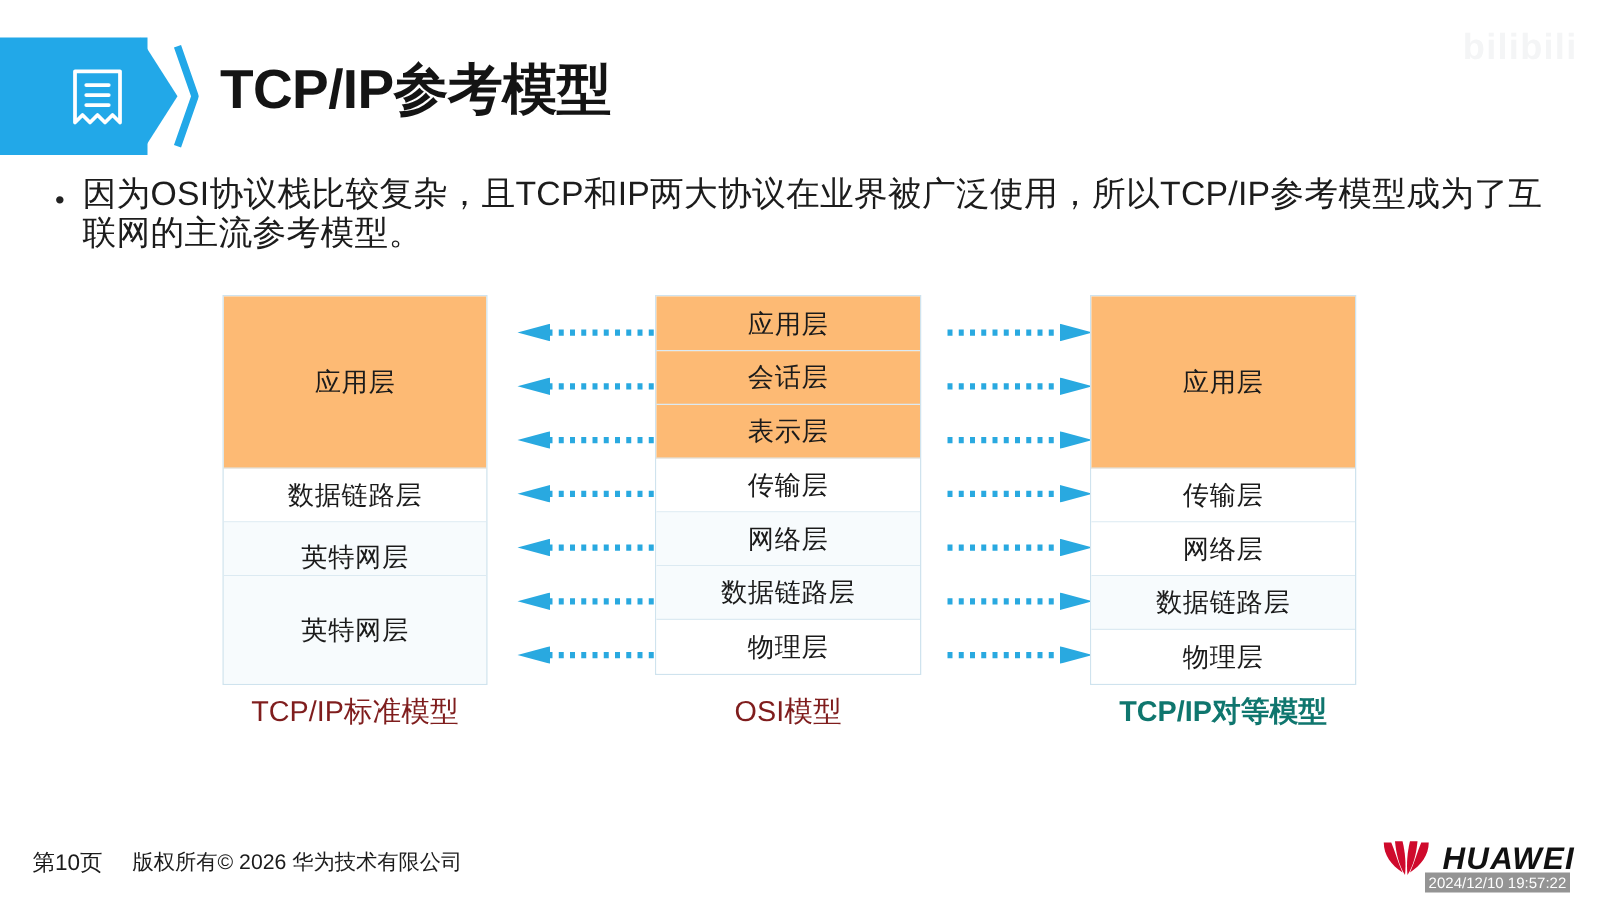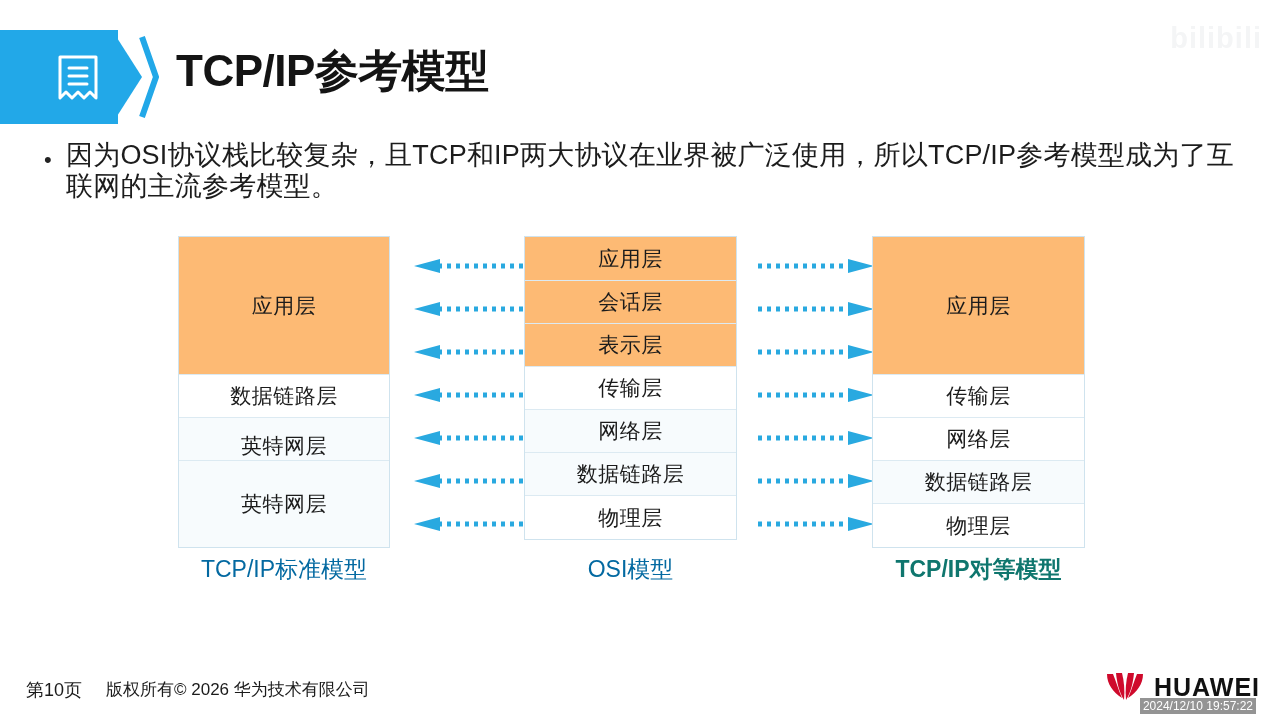--- a/index.html
+++ b/index.html
@@ -86,21 +86,21 @@
     background: #ffffff;
     letter-spacing: 0.5px;
   }
   .layer:last-child { border-bottom: none; }
   .layer.tint { background: #fdba74; }
   .layer.tint3 { background: #f7fbfd; }
 
   .col-label {
     position: absolute; left: 0; width: 100%;
     top: 318px;
-    text-align: center; font-size: 23px; color: #0369a1;
+    text-align: center; font-size: 23px; color: #7f1d1d;
   }
   .col-label.accent { color: #0f766e; font-weight: bold; }
 
   
   .arrows { position: absolute; top: 0; width: 120px; height: 312px; }
   .arrows-left  { left: 412px; }
   .arrows-right { left: 756px; }
   .arrow-row { position: absolute; left: 0; width: 120px; height: 14px; }
 
   
@@ -111,21 +111,21 @@
   }
   .copyright {
     position: absolute; left: 106px; top: 18px;
     font-size: 17px; color: #1b1b1b;
   }
   .hw-logo {
     position: absolute; right: 20px; top: 12px;
     display: flex; align-items: center; gap: 8px;
   }
   .hw-mark { width: 42px; height: 30px; }
-  .hw-text { font-size: 25px; font-weight: bold; color: #111; letter-spacing: 1px; }
+  .hw-text { font-size: 25px; font-weight: bold; color: #111; letter-spacing: 1px; font-style: italic; }
   .timestamp {
     position: absolute; right: 24px; bottom: 6px;
     font-size: 12px; color: #ffffff;
     background: rgba(60,60,60,0.55);
     padding: 1px 3px;
     font-family: "Liberation Sans", sans-serif;
     white-space: nowrap;
   }
 </style>
 </head>

